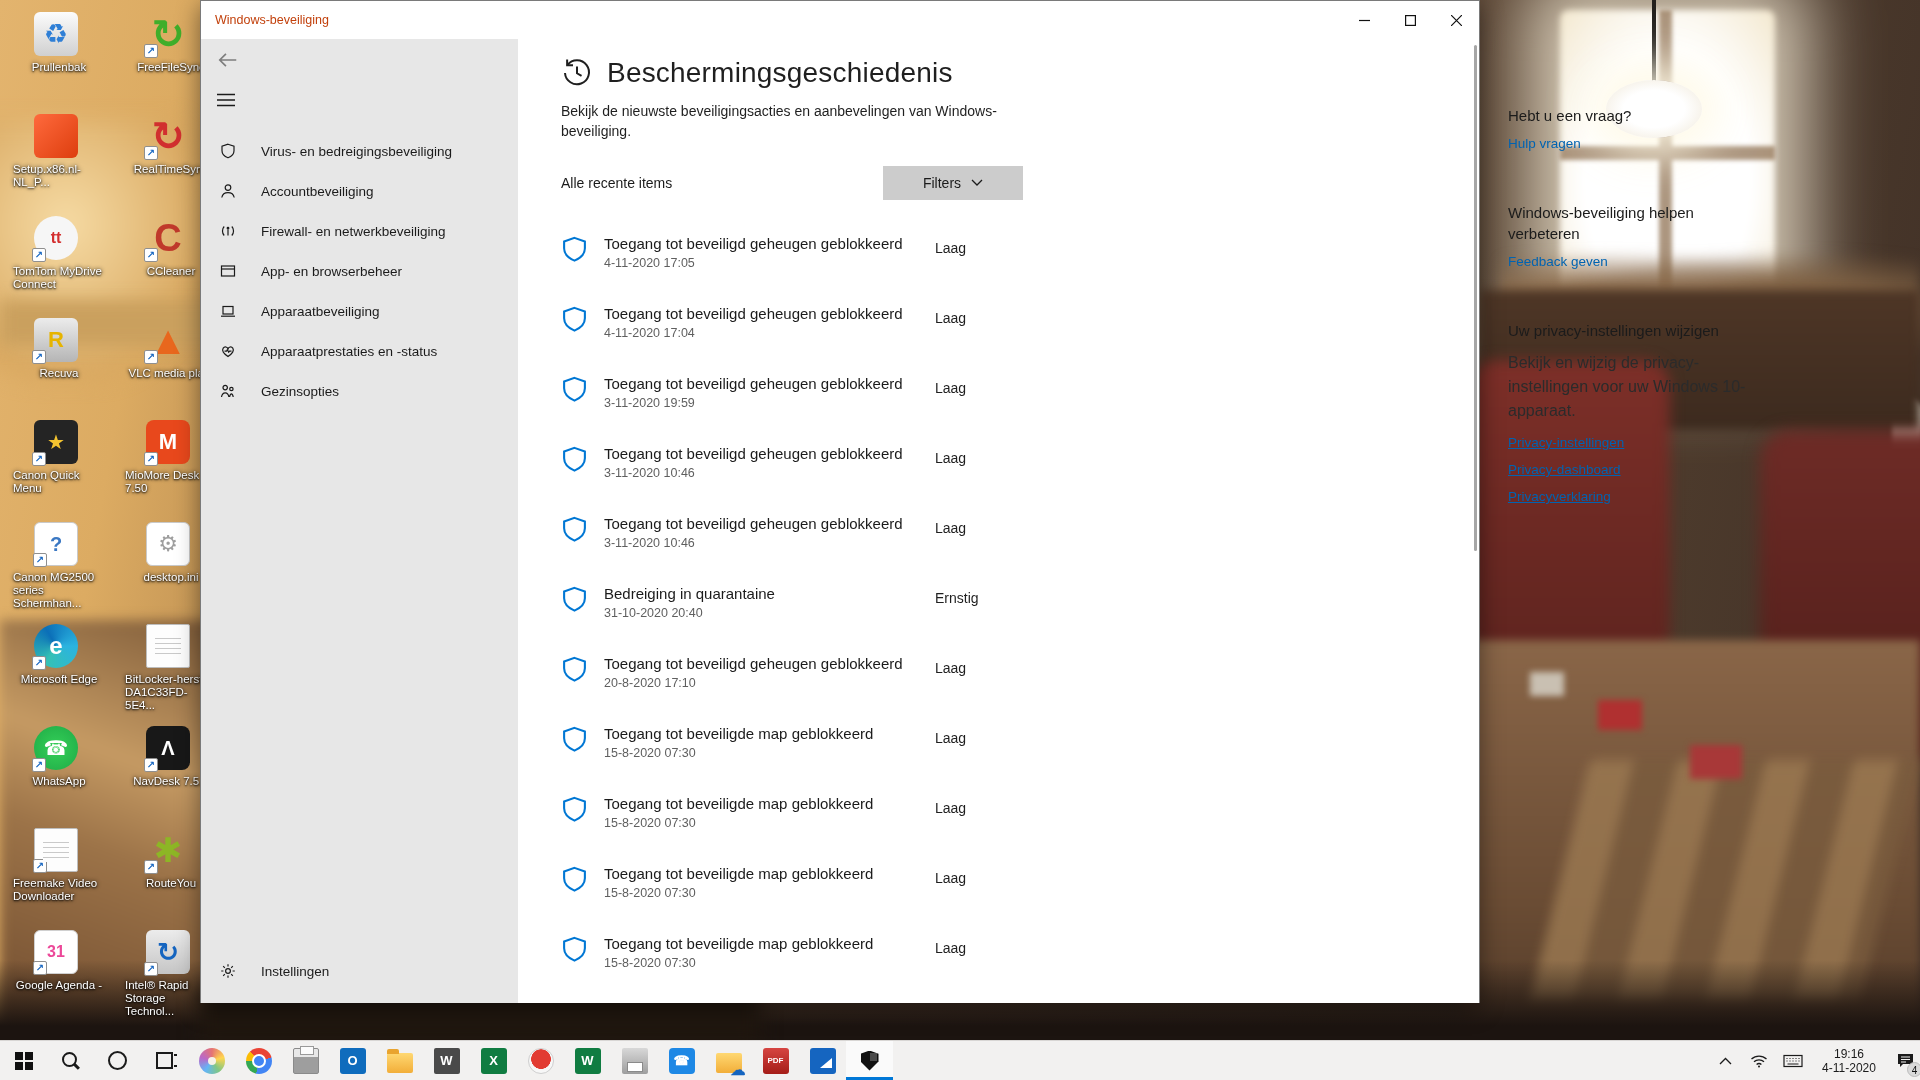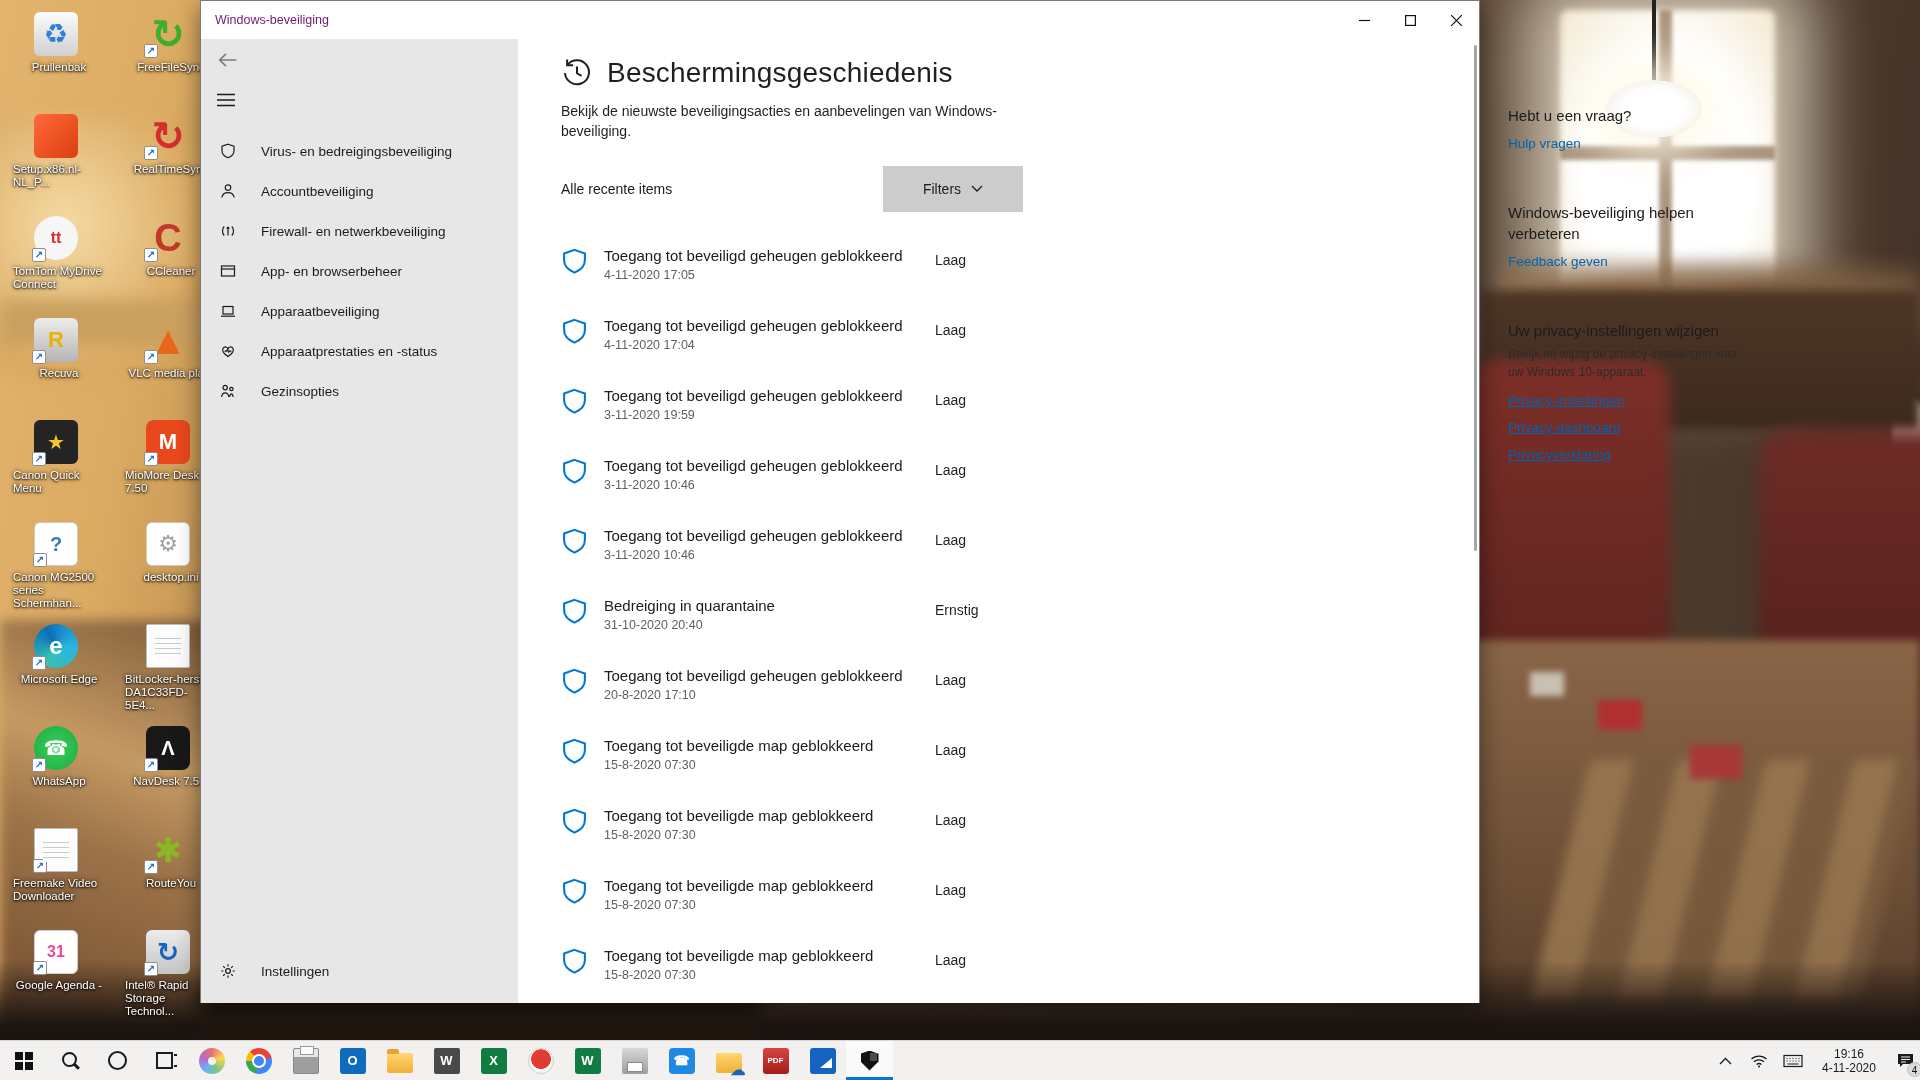--- a/index.html
+++ b/index.html
@@ -66,21 +66,21 @@
   .di-miomore { background:#e8481c; border-radius:8px; }
   .di-ini     { background:#fff; border:1px solid #c9c9c9; color:#9e9e9e; }
   .di-navdesk { background:#181818; border-radius:8px; font-size:20px; }
   .di-routeyou{ color:#8db625; font-size:34px; }
   .di-intel   { background:linear-gradient(#ececec,#c5c5c5); color:#1565c0; font-size:26px; }
 
   
   .app-window { position:absolute; left:200px; top:0; width:1280px; height:1003px; background:#fff;
     z-index:5; box-shadow:0 6px 22px rgba(0,0,0,.45); border:1px solid #7a7a7a; }
   .titlebar { height:38px; display:flex; align-items:center; background:#fff; }
-  .titlebar-title { font-size:12.5px; color:#701a75; margin-left:14px; flex:1; }
+  .titlebar-title { font-size:12.5px; color:#c2410c; margin-left:14px; flex:1; }
   .tb-btn { width:46px; height:38px; display:flex; align-items:center; justify-content:center; background:none; border:none; cursor:default;}
   .window-body { position:relative; height:964px; display:flex; }
 
   
   .sidebar { width:317px; background:#e7e7e7; position:relative; flex:none; }
   .icon-btn { border:none; background:none; padding:0; display:block; }
   .back-btn { position:absolute; top:10px; left:16px; }
   .menu-btn { position:absolute; top:54px; left:16px; }
   .nav { position:absolute; top:92px; left:0; right:0; }
   .nav-item { height:40px; display:flex; align-items:center; padding-left:19px; gap:25px;
@@ -88,36 +88,36 @@
   .settings-item { position:absolute; bottom:12px; left:0; right:0; }
 
   
   .main { flex:1; position:relative; background:#fff; }
   .content-left { position:absolute; left:43px; top:18px; width:505px; }
   .page-title-row { display:flex; align-items:center; gap:14px; }
   .page-title { font-size:28px; font-weight:300; color:#1f1f1f; letter-spacing:.2px; }
   .page-desc { margin-top:12px; font-size:14px; line-height:1.45; color:#1f1f1f; width:462px; }
   .toolbar { margin-top:24px; display:flex; align-items:center; justify-content:space-between; width:462px; }
   .scope-label { font-size:14px; color:#1b1b1b; }
-  .filters-btn { width:140px; height:46px; background:#cccccc; border:none; font-size:14px; color:#1b1b1b;
+  .filters-btn { width:140px; height:34px; background:#cccccc; border:none; font-size:14px; color:#1b1b1b;
     display:flex; align-items:center; justify-content:center; gap:10px; cursor:default; font-family:inherit;}
   .history-list { margin-top:34px; }
   .row { display:flex; align-items:flex-start; margin-bottom:34px; height:36px; cursor:default; }
   .row-shield { flex:none; margin-top:2px; }
   .row-text { margin-left:16px; width:331px; }
   .row-title { font-size:15px; color:#1b1b1b; line-height:20px; }
   .row-date  { font-size:12.5px; color:#5f5f5f; margin-top:2px; }
   .row-sev   { font-size:14px; color:#1f1f1f; margin-top:6px; flex:none; }
 
   
   .content-right { position:absolute; left:990px; top:66px; width:240px; }
   .panel-heading { font-size:15px; color:#1b1b1b; line-height:21px; }
   .link { display:inline-block; font-size:13.5px; color:#0063b1; margin-top:10px; text-decoration:none; cursor:pointer;}
   .panel { margin-bottom:50px; }
-  .panel-desc { margin-top:4px; font-size:12px; line-height:1.5; color:#2b2b2b; }
+  .panel-desc { margin-top:10px; font-size:16px; line-height:1.5; color:#2b2b2b; }
   .link-stack .link { display:block; margin-top:12px;text-decoration:underline; }
   .vscroll { position:absolute; right:2px; top:6px; width:3px; height:506px; background:#a6a6a6; border-radius:2px;}
 
   
   .taskbar { position:absolute; left:0; bottom:0; width:1920px; height:40px; background:#f2f1f0;
     border-top:1px solid #d8d6d4; display:flex; align-items:stretch; z-index:10; }
   .tb-item { width:47px; display:flex; align-items:center; justify-content:center; border:none; background:none; position:relative; cursor:default;}
   .tb-item.active { background:#fafafa; box-shadow:inset 0 -3px 0 #0078d7; }
   .g { position:relative; width:26px; height:26px; display:flex; align-items:center; justify-content:center;
        color:#fff; font-weight:bold; font-size:13px; }

